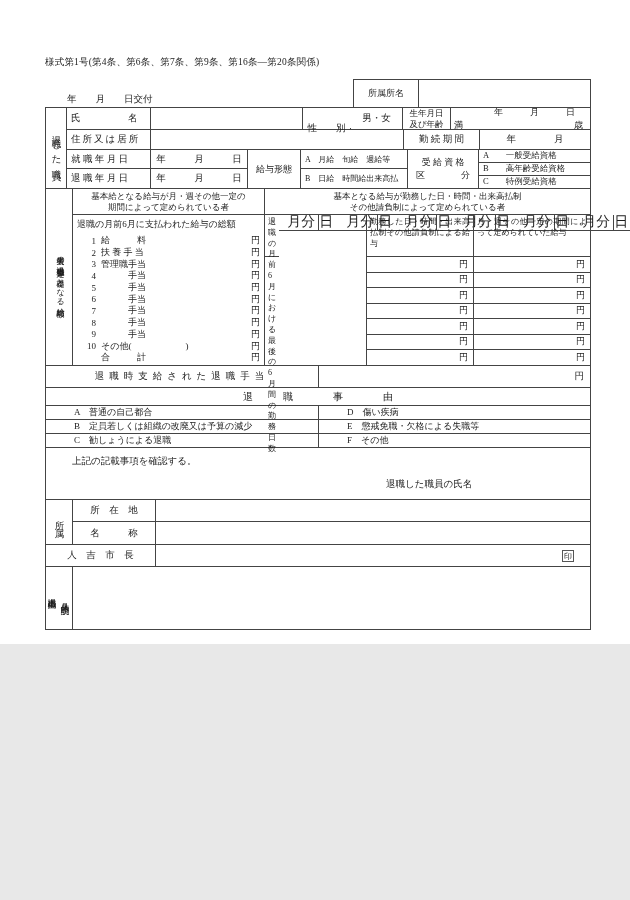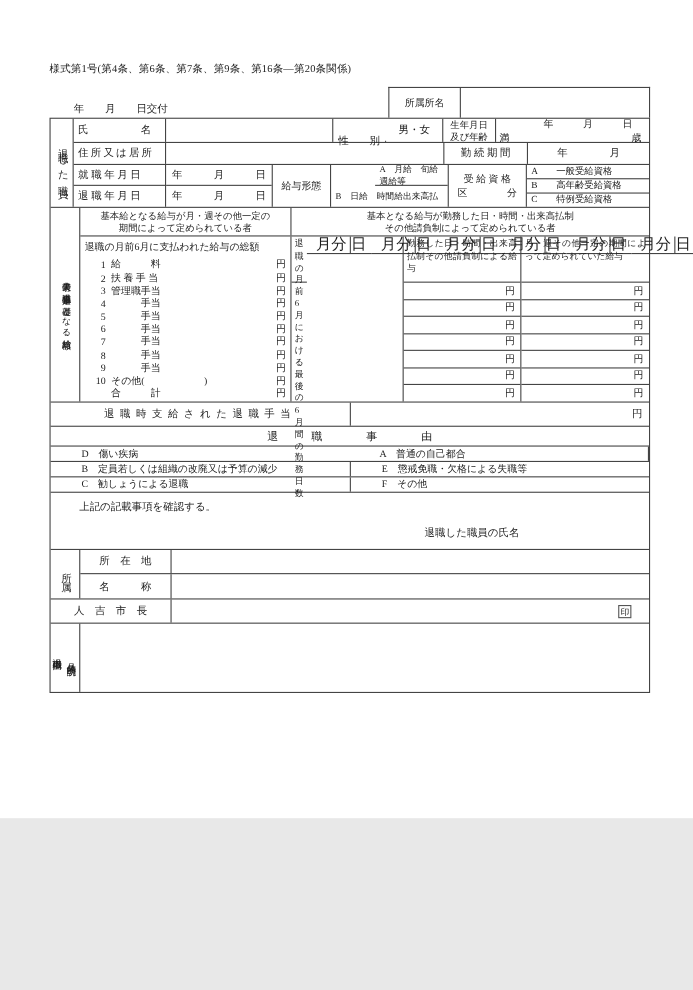--- a/index.html
+++ b/index.html
@@ -1,16 +1,16 @@
 <!DOCTYPE html>
 <html><head>
 <meta charset="utf-8">
 <style>
   html,body{margin:0;padding:0;background:#e8e8e8;}
-  .page{position:relative;width:630px;height:744px;background:#ffffff;margin:0 auto;
+  .page{position:relative;width:630px;height:644px;background:#ffffff;margin:0 auto;
         font-family:"Liberation Serif","DejaVu Serif",serif;color:#1c1c1c;overflow:hidden;}
   .content{position:absolute;left:45px;top:56px;width:546px;}
   .form-number{font-size:9.5px;letter-spacing:0.2px;margin-bottom:2px;}
   .title-block{position:relative;height:36px;}
   .doc-title{position:absolute;left:0;top:6px;width:320px;text-align:center;font-size:12px;}
   .issue-line{position:absolute;left:22px;bottom:1px;font-size:9.5px;}
   .office-box{position:absolute;right:0;top:8px;width:236px;height:27px;border:1px solid #444;
               border-bottom:none;display:flex;}
   .office-box .office-label{width:64px;border-right:1px solid #444;display:flex;align-items:center;
               justify-content:center;font-size:9px;}
@@ -146,21 +146,21 @@
             <div class="stack br" style="width:84px;">
               <div class="cell bb s1-r34row" style="height:19px;font-family:Liberation Serif, serif;">就 職 年 月 日</div>
               <div class="cell" style="height:19px;">退 職 年 月 日</div>
             </div>
             <div class="stack br" style="width:97px;">
               <div class="cell bb center" style="height:19px;">年　　　月　　　日</div>
               <div class="cell center" style="height:19px;">年　　　月　　　日</div>
             </div>
             <div class="vcell br" style="width:53px;font-size:9px;">給与形態</div>
             <div class="stack br" style="width:107px;">
-              <div class="cell bb fs8" style="height:19px;margin-left:40px;">A　月給　旬給　週給等</div>
+              <div class="cell bb fs8" style="height:19px;">A　月給　旬給　週給等</div>
               <div class="cell fs8" style="height:19px;">B　日給　時間給出来高払</div>
             </div>
             <div class="vcell br" style="width:71px;font-size:9px;">
               <span class="stack" style="line-height:1.4;text-align:center;">
                 <span>受 給 資 格</span>
                 <span>区　　　　分</span>
               </span>
             </div>
             <div class="stack" style="flex:1;">
               <div class="cell bb fs85" style="flex:1;">A　　一般受給資格</div>
@@ -303,22 +303,22 @@
         </div>
       </div>
 
       <div class="band sev">
         <div class="cell br sev-label">退職時支給された退職手当</div>
         <div class="cell sev-val">円</div>
       </div>
 
       <div class="band cell reason-hdr">退　　　職　　　　事　　　　由</div>
       <div class="band reason-row">
+        <div class="cell br reason-cell-l">A　普通の自己都合</div>
         <div class="cell reason-cell-r">D　傷い疾病</div>
-        <div class="cell br reason-cell-l">A　普通の自己都合</div>
       </div>
       <div class="band reason-row">
         <div class="cell br reason-cell-l">B　定員若しくは組織の改廃又は予算の減少</div>
         <div class="cell reason-cell-r">E　懲戒免職・欠格による失職等</div>
       </div>
       <div class="band reason-row">
         <div class="cell br reason-cell-l">C　勧しょうによる退職</div>
         <div class="cell reason-cell-r">F　その他</div>
       </div>
 

